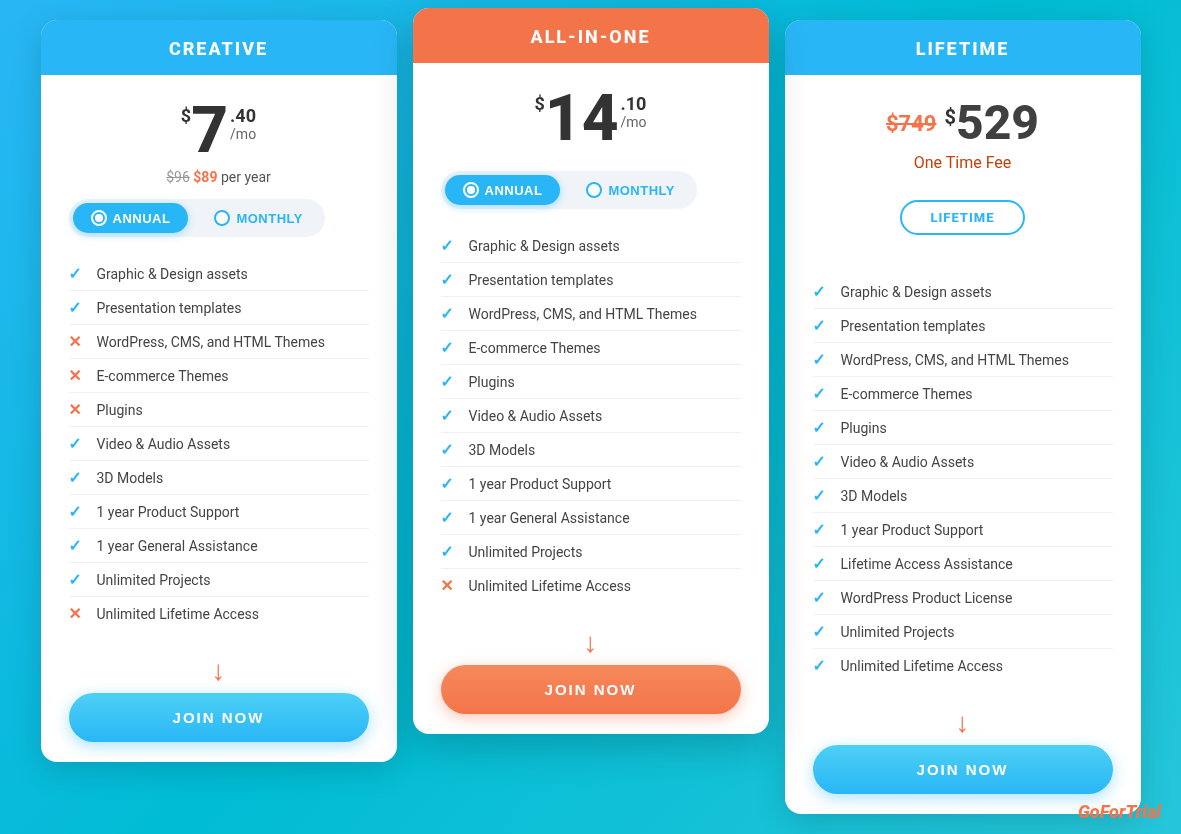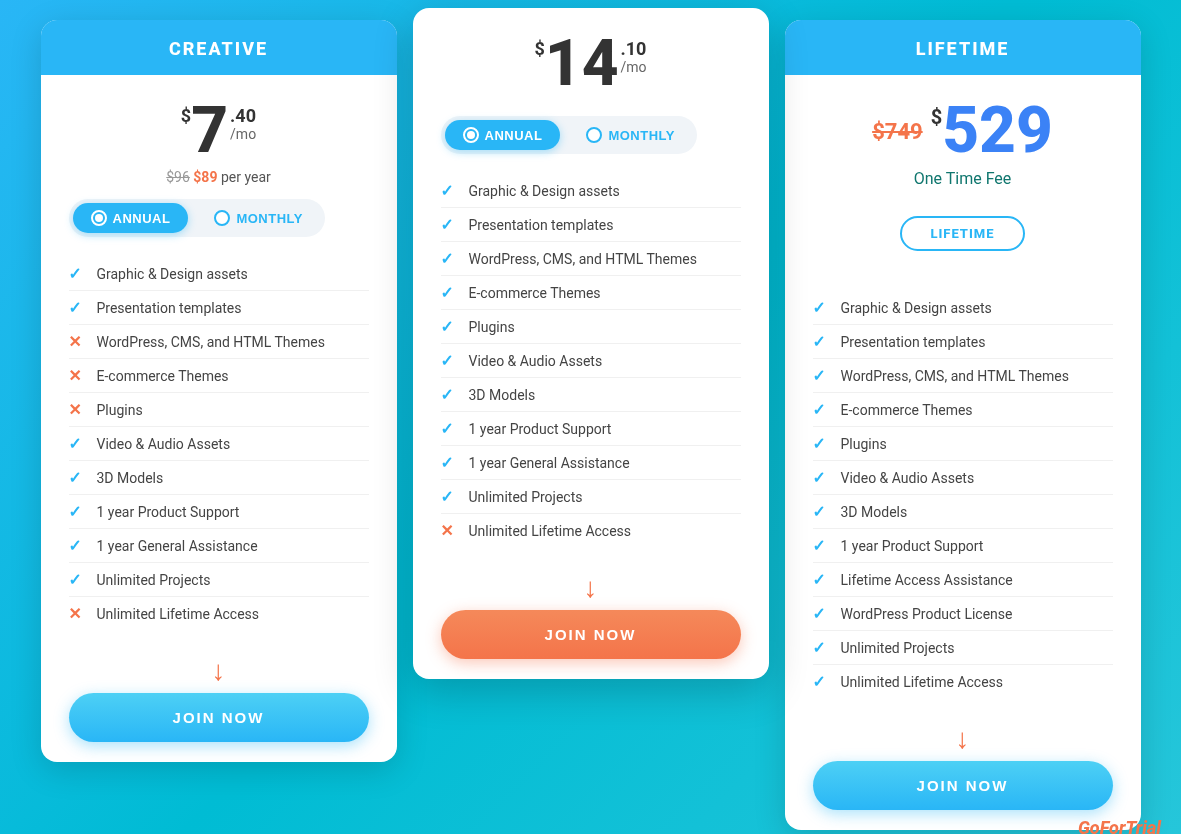--- a/index.html
+++ b/index.html
@@ -243,28 +243,28 @@
       display: flex;
       align-items: flex-start;
     }
     .price-lifetime-currency {
       font-size: 20px;
       font-weight: 700;
       color: #333;
       margin-top: 6px;
     }
     .price-lifetime-amount {
-      font-size: 64px;
+      font-size: 48px;
       font-weight: 800;
-      color: #3b82f6;
+      color: #404040;
       line-height: 1;
     }
     .one-time-fee {
       font-size: 16px;
-      color: #0f766e;
+      color: #c2410c;
       margin-bottom: 14px;
     }
     .lifetime-badge {
       display: inline-block;
       padding: 8px 28px;
       border: 2px solid #29b6f6;
       border-radius: 20px;
       color: #29b6f6;
       font-size: 13px;
       font-weight: 800;
@@ -351,20 +351,23 @@
             <span>Unlimited Lifetime Access</span>
           </li>
         </ul>
         <div class="join-section">
           <span class="arrow-down">↓</span>
           <button class="join-btn">JOIN NOW</button>
         </div>
       </div>
     </div>
     <div class="plan-card middle">
+      <div class="plan-header orange">
+        <div class="plan-title">ALL-IN-ONE</div>
+      </div>
       <div class="plan-body">
         <div class="price-section">
           <div class="price-main">
             <span class="currency-sup">$</span>
             <span class="price-integer">14</span>
             <div class="price-decimal-mo">
               <span class="price-decimal">.10</span>
               <span class="price-mo">/mo</span>
             </div>
           </div>

